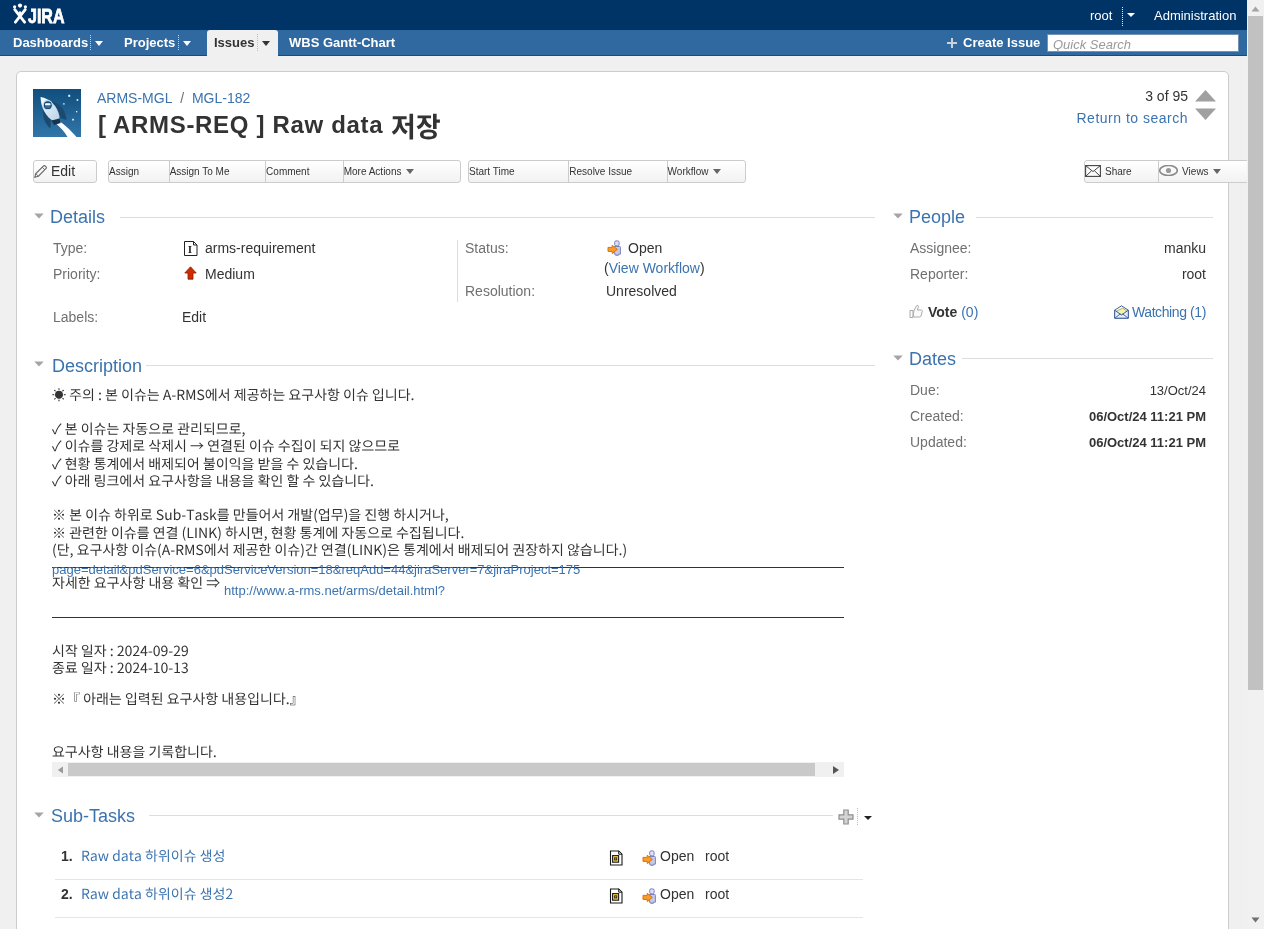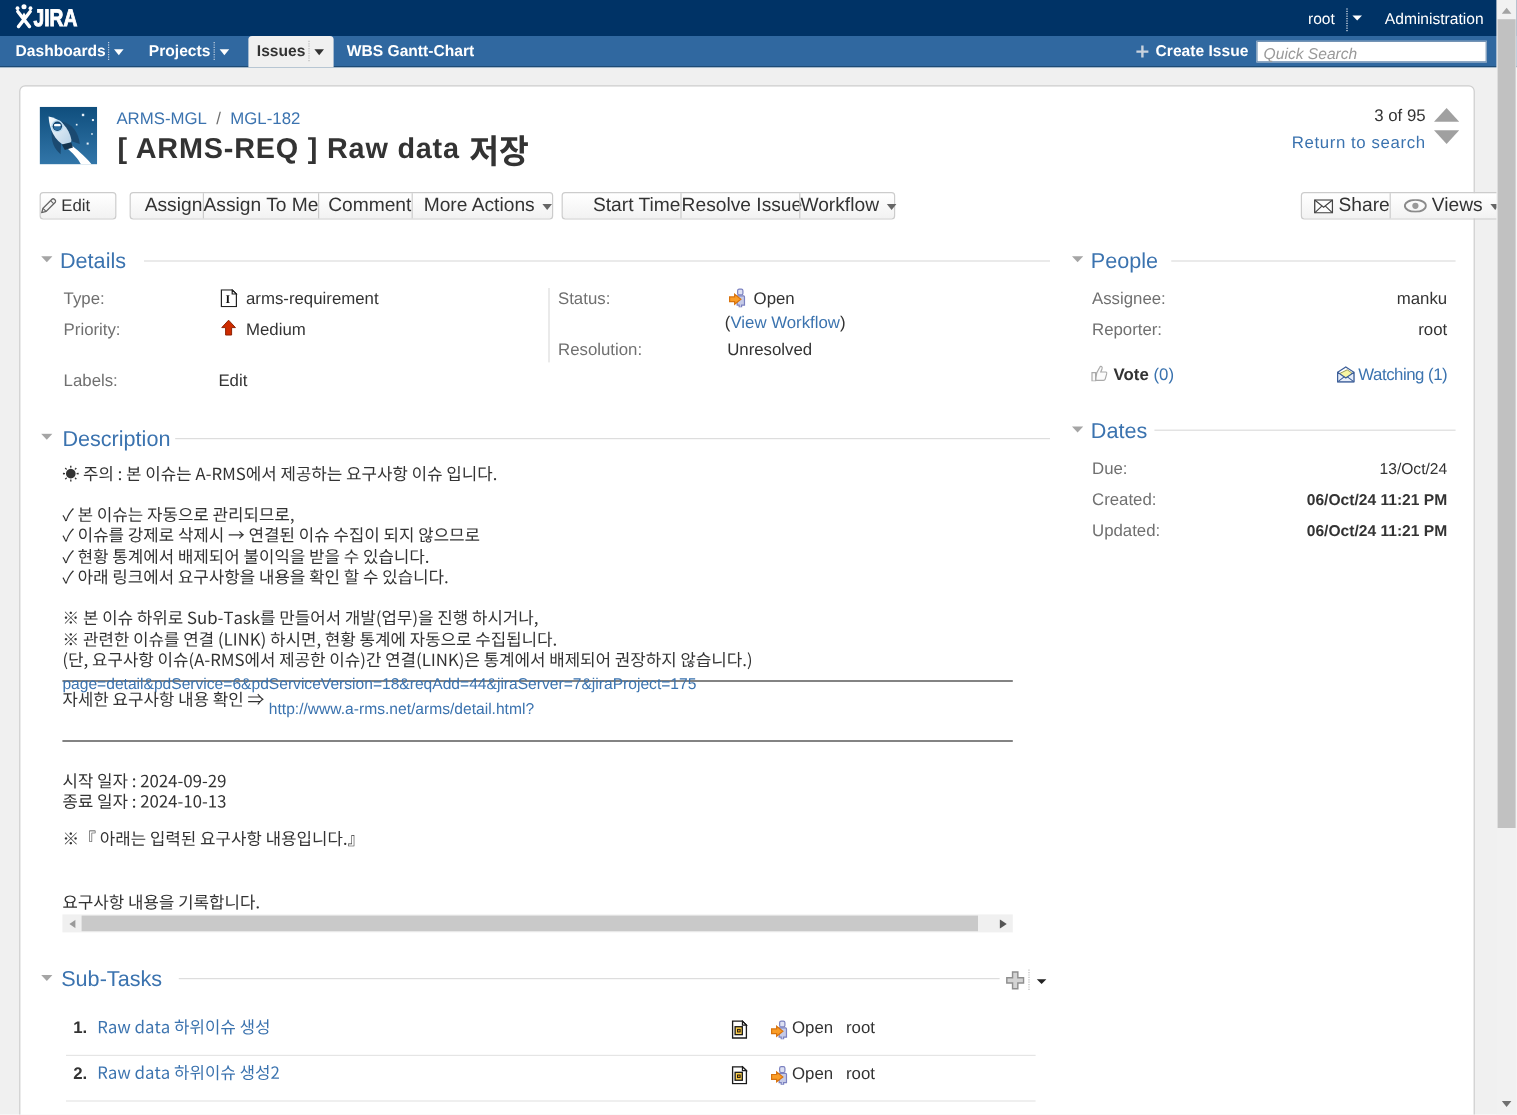--- a/index.html
+++ b/index.html
@@ -5,21 +5,21 @@
 #page {position:relative;width:1264px;height:929px;overflow:hidden;background:#f0f0f0;font-family:"Liberation Sans",sans-serif}
 .kt {position:absolute;overflow:visible}
 .abs {position:absolute;white-space:nowrap}
 a {color:#3b73af;text-decoration:none}
 .lbl {color:#707070;font-size:14px;line-height:16px}
 .val {color:#333;font-size:14px;line-height:16px}
 .sechead {color:#3b73af;font-size:18px;line-height:20px}
 .rule {position:absolute;height:1px;background:#ddd}
 .btn {position:absolute;top:160px;height:23px;border:1px solid #ccc;border-radius:3px;background:linear-gradient(#fff,#f2f2f2);font-size:14px;color:#333;text-align:left;line-height:21px;white-space:nowrap}
 .bg {position:absolute;top:160px;height:23px;border:1px solid #ccc;border-radius:3px;background:linear-gradient(#fff,#f2f2f2);display:flex}
-.bg>div {font-size:16px;color:#333;text-align:right;line-height:21px;border-left:1px solid #ccc;white-space:nowrap}
+.bg>div {font-size:10px;color:#333;text-align:left;line-height:21px;border-left:1px solid #ccc;white-space:nowrap}
 .bg>div:first-child {border-left:none}
 .tw {position:absolute}
 .navitem {position:absolute;color:#fff;font-size:13px;font-weight:bold;line-height:25px;top:30px}
 .caret {display:inline-block;width:0;height:0;border-left:4.5px solid transparent;border-right:4.5px solid transparent;border-top:5px solid #fff;vertical-align:1px}
 .dcaret {display:inline-block;width:0;height:0;border-left:4.5px solid transparent;border-right:4.5px solid transparent;border-top:5px solid #666;vertical-align:1px}
 </style></head>
 <body>
 <svg width="0" height="0" style="position:absolute">
     <defs>
       <path id="g0" d="M953 -334Q959 -333 964 -338Q968 -342 968 -348V-412Q968 -419 964 -423Q959 -427 953 -426L854 -413Q843 -412 843 -400V-361Q843 -349 854 -347ZM953 -334Q959 -333 964 -338Q968 -342 968 -348V-412Q968 -419 964 -423Q959 -427 953 -426L854 -413Q843 -412 843 -400V-361Q843 -349 854 -347ZM455 73Q454 79 458 84Q462 89 469 89H533Q539 89 543 84Q547 79 546 73L534 -25Q533 -36 520 -36H481Q471 -36 467 -25ZM455 73Q454 79 458 84Q462 89 469 89H533Q539 89 543 84Q547 79 546 73L534 -25Q533 -36 520 -36H481Q471 -36 467 -25ZM47 -425Q41 -426 36 -422Q32 -417 32 -411V-346Q32 -340 36 -336Q41 -332 47 -333L145 -346Q157 -347 157 -360V-398Q157 -410 145 -411ZM47 -425Q41 -426 36 -422Q32 -417 32 -411V-346Q32 -340 36 -336Q41 -332 47 -333L145 -346Q157 -347 157 -360V-398Q157 -410 145 -411ZM545 -832Q547 -848 532 -848H466Q460 -848 456 -844Q453 -839 454 -832L466 -733Q467 -723 480 -723H519Q530 -723 532 -733ZM786 -380Q786 -439 764 -491Q742 -543 702 -582Q663 -622 611 -644Q559 -666 500 -666Q441 -666 389 -644Q337 -622 298 -582Q258 -543 236 -491Q214 -439 214 -380Q214 -321 236 -269Q258 -217 298 -178Q337 -138 389 -116Q441 -94 500 -94Q559 -94 611 -116Q663 -138 702 -178Q742 -217 764 -269Q786 -321 786 -380ZM545 -832Q547 -848 532 -848H466Q460 -848 456 -844Q453 -839 454 -832L466 -733Q467 -723 480 -723H519Q530 -723 532 -733ZM852 -668Q857 -672 858 -678Q858 -684 853 -688L808 -734Q798 -744 787 -732L726 -654Q720 -645 729 -636L756 -609Q764 -601 773 -607ZM852 -668Q857 -672 858 -678Q858 -684 853 -688L808 -734Q798 -744 787 -732L726 -654Q720 -645 729 -636L756 -609Q764 -601 773 -607ZM788 -28Q792 -23 798 -22Q805 -22 809 -26L854 -71Q859 -76 858 -82Q858 -88 853 -92L775 -152Q765 -159 757 -151L729 -123Q721 -117 728 -106ZM788 -28Q792 -23 798 -22Q805 -22 809 -26L854 -71Q859 -76 858 -82Q858 -88 853 -92L775 -152Q765 -159 757 -151L729 -123Q721 -117 728 -106ZM148 -92Q136 -82 147 -71L193 -25Q198 -21 204 -21Q209 -21 213 -27L273 -105Q280 -114 271 -123L244 -150Q236 -158 227 -151ZM148 -92Q136 -82 147 -71L193 -25Q198 -21 204 -21Q209 -21 213 -27L273 -105Q280 -114 271 -123L244 -150Q236 -158 227 -151ZM212 -732Q208 -737 202 -738Q196 -738 191 -733L145 -687Q141 -683 142 -676Q142 -670 147 -667L226 -606Q234 -600 243 -608L271 -636Q278 -643 272 -652ZM212 -732Q208 -737 202 -738Q196 -738 191 -733L145 -687Q141 -683 142 -676Q142 -670 147 -667L226 -606Q234 -600 243 -608L271 -636Q278 -643 272 -652ZM786 -380Q786 -439 764 -491Q742 -543 702 -582Q663 -622 611 -644Q559 -666 500 -666Q441 -666 389 -644Q337 -622 298 -582Q258 -543 236 -491Q214 -439 214 -380Q214 -321 236 -269Q258 -217 298 -178Q337 -138 389 -116Q441 -94 500 -94Q559 -94 611 -116Q663 -138 702 -178Q742 -217 764 -269Q786 -321 786 -380Z"></path>

